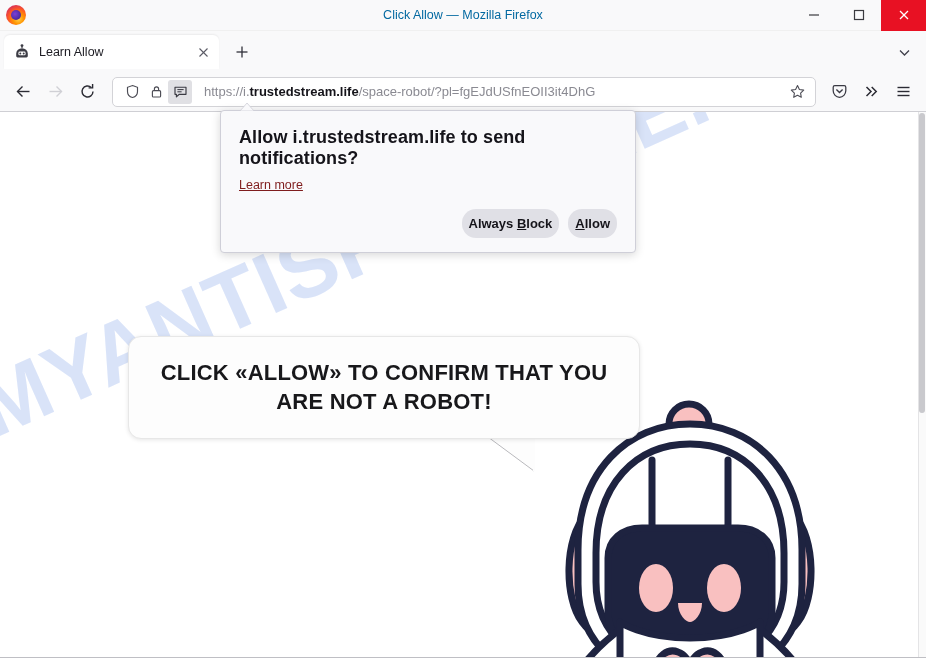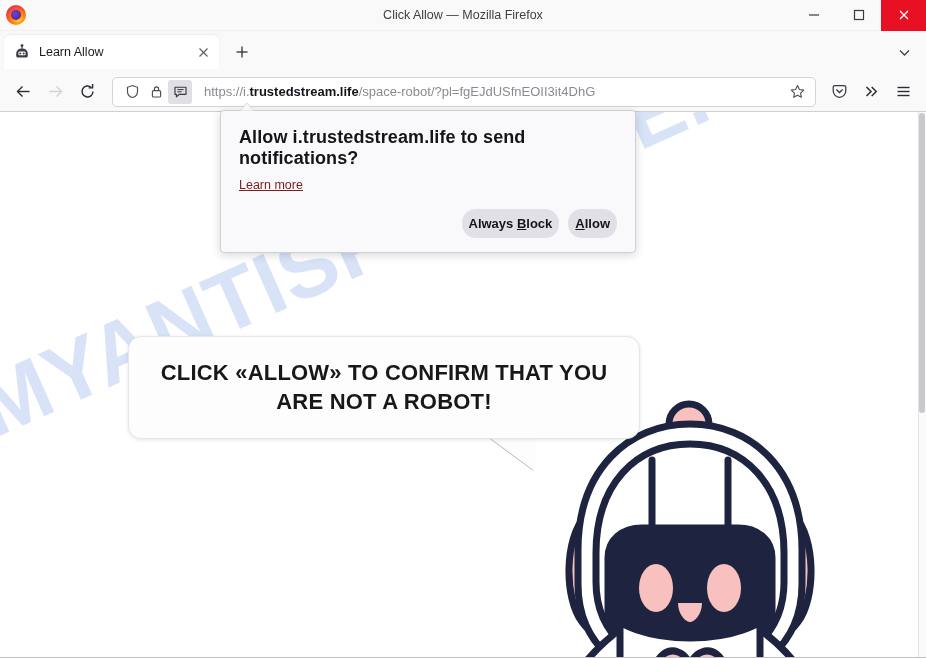--- a/index.html
+++ b/index.html
@@ -23,21 +23,21 @@
   #ff-logo .ring {
     position:absolute; left:1px; top:1px; width:20px; height:20px; border-radius:50%;
     background: radial-gradient(circle at 62% 70%, #ffd24d 0%, #ff9500 28%, #ff5b23 52%, #e23a4b 72%, #a32fb0 100%);
   }
   #ff-logo .inner {
     position:absolute; left:6px; top:6px; width:10px; height:10px; border-radius:50%;
     background: radial-gradient(circle at 40% 40%, #7a3fd6 0%, #4a2a9e 70%, #3a1f86 100%);
   }
   #win-title {
     position: absolute; left: 0; right: 0; text-align: center;
-    font-size: 12.5px; color: #404040; pointer-events: none;
+    font-size: 12.5px; color: #0369a1; pointer-events: none;
   }
   #win-controls { margin-left: auto; display: flex; height: 31px; z-index: 3; }
   #win-controls .wbtn {
     width: 45px; height: 31px; display: flex; align-items: center; justify-content: center;
   }
   #win-controls .wbtn svg { display:block; }
   #win-controls .close { background: #e81123; }
 
   
   #tabstrip {

